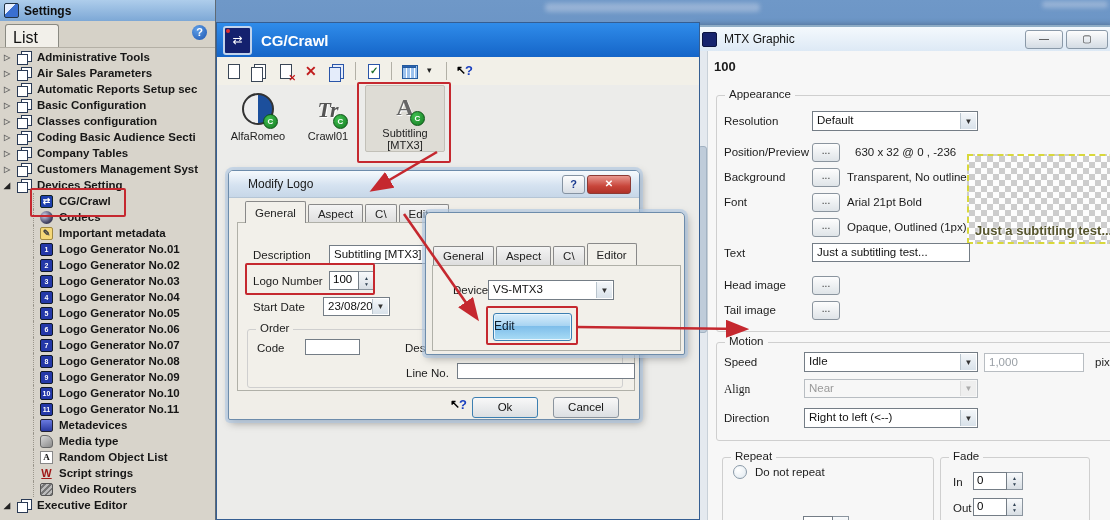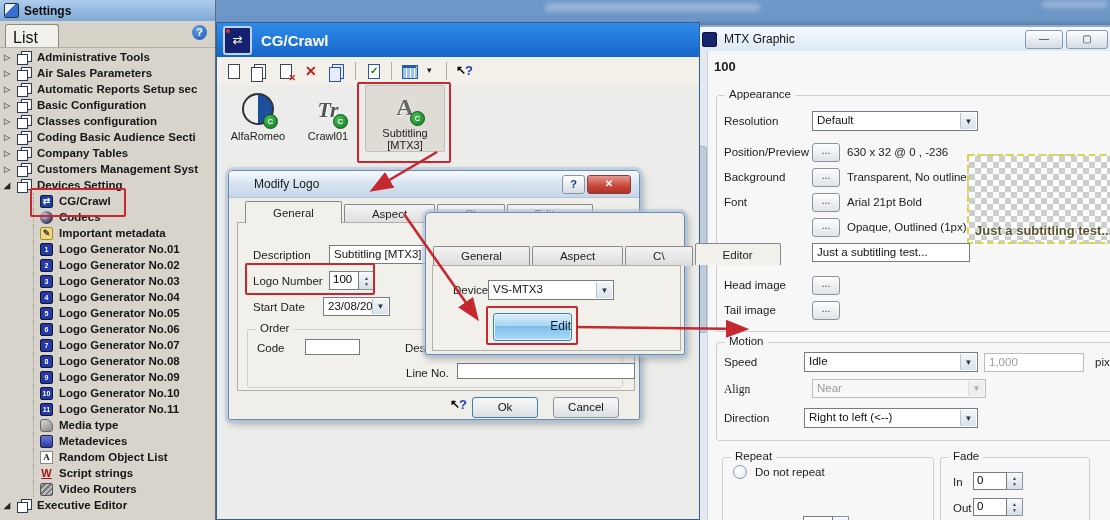--- a/index.html
+++ b/index.html
@@ -110,33 +110,33 @@
   .subtitling-icon{font-family:"Liberation Serif",serif;font-weight:bold;font-size:24px;color:#666;
     text-shadow:1px 1px 0 #fff;line-height:34px;}
   .c-badge{position:absolute;right:-2px;bottom:0;width:13px;height:13px;border-radius:50%;background:radial-gradient(circle at 35% 30%,#3fc050,#157a22);
     color:#fff;font-size:8px;font-weight:bold;text-align:center;line-height:13px;border:1px solid #0c5516;}
 
   
   .dlg{position:absolute;background:#f0eee8;border:1px solid #6d8cab;border-radius:5px 5px 2px 2px;
     box-shadow:0 0 0 3px rgba(175,200,228,.6),2px 3px 8px rgba(0,0,0,.35);box-sizing:border-box;}
   .dlg .titlebar{position:absolute;left:0;top:0;right:0;height:26px;border-radius:4px 4px 0 0;
     background:linear-gradient(#f6fafd,#d5e2f0 55%,#c7d7e8);display:flex;align-items:center;border-bottom:1px solid #b5c5d5;}
-  .dlg .titlebar .t{font-size:12px;color:#1a1a1a;margin-left:25px;}
+  .dlg .titlebar .t{font-size:12px;color:#1a1a1a;margin-left:19px;}
   .dlg-help-btn{position:absolute;right:54px;top:4px;width:21px;height:17px;border:1px solid #8593a2;border-radius:3px;
     background:linear-gradient(#fdfdfd,#d8dee5);color:#1a3a8f;font-weight:bold;font-size:11px;text-align:center;line-height:16px;}
   .dlg-close-btn{position:absolute;right:8px;top:4px;width:42px;height:17px;border:1px solid #8c3a34;border-radius:3px;
     background:linear-gradient(#e89890,#c8453a 60%,#b03228);color:#fff;font-weight:bold;font-size:10px;text-align:center;line-height:16px;}
   .tabs{position:absolute;display:flex;align-items:flex-end;}
   .tab{border:1px solid #898989;border-bottom:none;background:linear-gradient(#f4f4f4,#dcdcdc);
-    font-size:11.5px;color:#222;padding:3px 27px 4px;margin-right:2px;border-radius:2px 2px 0 0;position:relative;top:1px;}
+    font-size:11.5px;color:#222;padding:3px 9px 4px;margin-right:2px;border-radius:2px 2px 0 0;position:relative;top:1px;}
   .tab.active{background:#f2f0ea;padding-top:5px;top:0;z-index:3;}
   .page{position:absolute;border:1px solid #b0b0a8;background:#f2f0ea;}
   .mini-icon{width:12px;height:12px;margin-left:8px;border-radius:2px;border:1px solid #456;
     background:linear-gradient(135deg,#bfe8ee 45%,#2a7ab0 45%);}
-  .edit-btn{position:absolute;border:1px solid #3c7fb1;border-radius:3px;font-size:12px;color:#0c1c2c;text-align:right;
+  .edit-btn{position:absolute;border:1px solid #3c7fb1;border-radius:3px;font-size:12px;color:#0c1c2c;text-align:left;
     background:linear-gradient(#d9eefb,#a8d4f2 45%,#7dbdea 46%,#a9dcf5);box-shadow:inset 0 0 0 1px #e8f5fd;}
 
   
   .mtx{position:absolute;left:695px;top:25px;width:418px;height:497px;z-index:8;background:#f7f7f7;
     border:2px solid #8fadc6;border-right:none;box-sizing:border-box;box-shadow:0 0 6px rgba(0,0,0,.3);}
   .mtx .titlebar{position:absolute;left:0;top:0;right:0;height:24px;background:linear-gradient(#f4f9fd,#dde9f5);
     border-bottom:1px solid #b9c9d9;display:flex;align-items:center;}
   .mtx-app-icon{width:13px;height:13px;margin:0 7px 0 5px;background:#17246e;border:1px solid #0c1440;border-radius:2px;}
   .mtx .titlebar .t{font-size:12px;color:#111;}
   .win-btn{position:absolute;top:3px;height:17px;border:1px solid #8a99a8;border-radius:3px;
@@ -269,26 +269,26 @@
         </div>
         <div class="tree-row child">
           <span class="ticon logo-generator-icon">10</span>
           <span class="tlabel">Logo Generator No.10</span>
         </div>
         <div class="tree-row child">
           <span class="ticon logo-generator-icon">11</span>
           <span class="tlabel">Logo Generator No.11</span>
         </div>
         <div class="tree-row child">
+          <span class="ticon metadevices-icon"></span>
+          <span class="tlabel">Metadevices</span>
+        </div>
+        <div class="tree-row child">
           <span class="ticon media-type-icon"></span>
           <span class="tlabel">Media type</span>
-        </div>
-        <div class="tree-row child">
-          <span class="ticon metadevices-icon"></span>
-          <span class="tlabel">Metadevices</span>
         </div>
         <div class="tree-row child">
           <span class="ticon random-object-list-icon">A</span>
           <span class="tlabel">Random Object List</span>
         </div>
         <div class="tree-row child">
           <span class="ticon script-strings-icon">W</span>
           <span class="tlabel">Script strings</span>
         </div>
         <div class="tree-row child">
@@ -429,21 +429,21 @@
       </div>
 
       <span class="lbl" style="left:27px;top:64px;">Resolution</span>
       <div class="combo" style="left:115px;top:60px;width:166px;height:20px;">
         <span>Default</span>
         <span class="arr">▼</span>
       </div>
 
       <span class="lbl" style="left:27px;top:95px;">Position/Preview</span>
       <div class="dots-btn" style="left:115px;top:92px;">...</div>
-      <span class="lbl" style="left:150px;top:95px;">630 x 32 @ 0 , -236</span>
+      <span class="lbl" style="left:158px;top:95px;">630 x 32 @ 0 , -236</span>
 
       <span class="lbl" style="left:27px;top:120px;">Background</span>
       <div class="dots-btn" style="left:115px;top:117px;">...</div>
       <span class="lbl" style="left:150px;top:120px;">Transparent, No outline</span>
 
       <span class="lbl" style="left:27px;top:145px;">Font</span>
       <div class="dots-btn" style="left:115px;top:142px;">...</div>
       <span class="lbl" style="left:150px;top:145px;">Arial 21pt Bold</span>
 
       <div class="dots-btn" style="left:115px;top:167px;">...</div>
@@ -468,21 +468,21 @@
 
       <span class="lbl" style="left:27px;top:305px;">Speed</span>
       <div class="combo" style="left:107px;top:301px;width:174px;height:20px;">
         <span>Idle</span>
         <span class="arr">▼</span>
       </div>
       <div class="field" style="left:287px;top:302px;width:100px;height:19px;color:#9aa0a6;border-color:#b8bdc2;">1,000</div>
       <span class="lbl" style="left:398px;top:305px;">pixe</span>
 
       <span class="lbl" style="left:27px;top:332px;font-family:Liberation Serif, serif;">Align</span>
-      <div class="combo disabled" style="left:107px;top:328px;width:174px;height:19px;margin-left:8px;">
+      <div class="combo disabled" style="left:107px;top:328px;width:174px;height:19px;">
         <span>Near</span>
         <span class="arr">▼</span>
       </div>
 
       <span class="lbl" style="left:27px;top:361px;">Direction</span>
       <div class="combo" style="left:107px;top:357px;width:174px;height:20px;">
         <span>Right to left (&lt;--)</span>
         <span class="arr">▼</span>
       </div>
 

